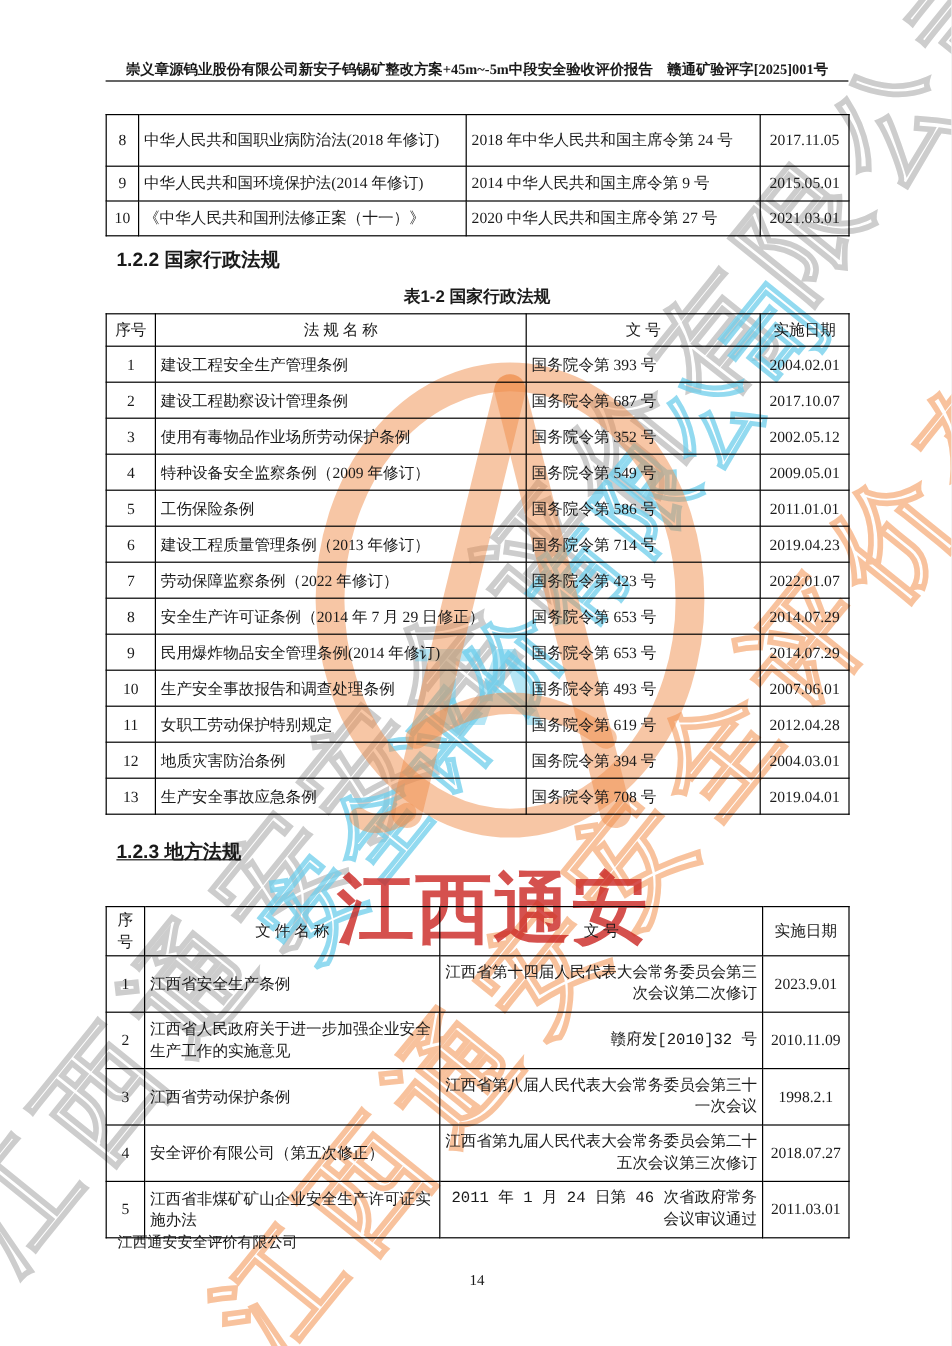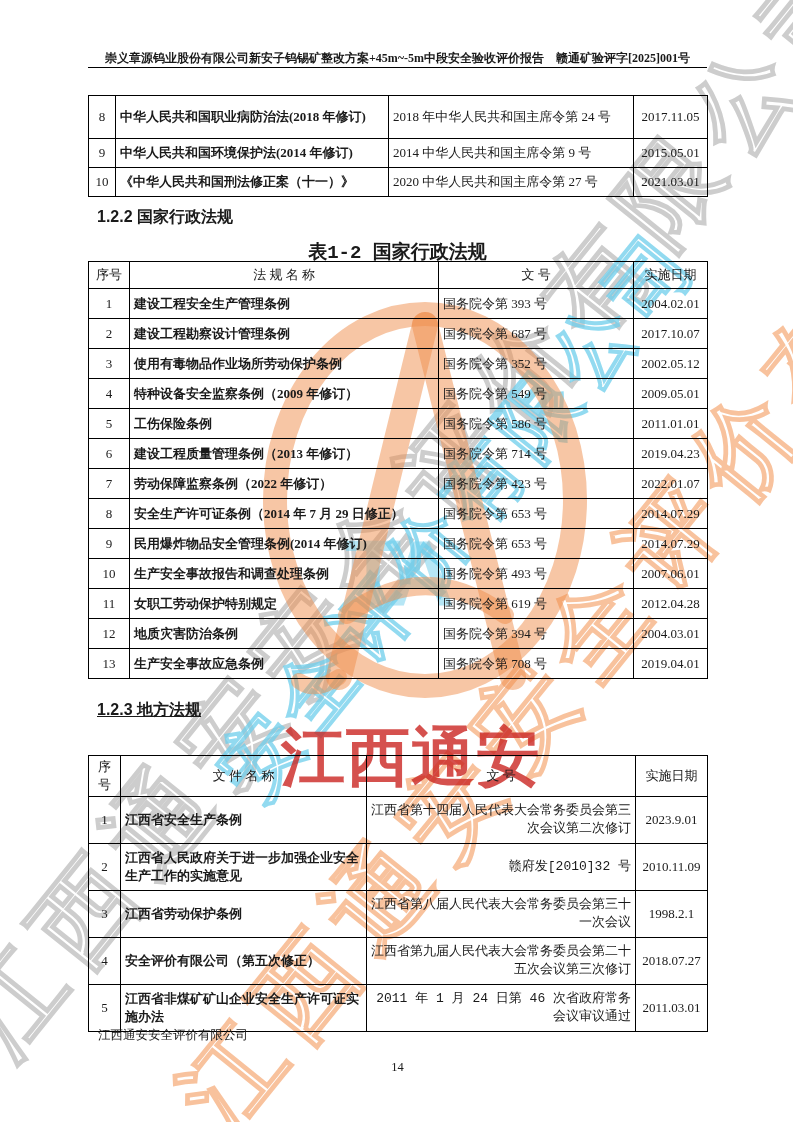--- a/index.html
+++ b/index.html
@@ -30,34 +30,34 @@
 
   .page-header{position:absolute;left:88px;top:50px;width:619px;text-align:center;
       font-size:12px;font-weight:bold;border-bottom:1.5px solid #000;padding-bottom:0;}
 
   table{border-collapse:collapse;table-layout:fixed;width:619px;
         font-size:13px;line-height:18px;}
   td,th{border:1px solid #000;padding:2px 4px;font-weight:normal;vertical-align:middle;
         overflow:hidden;}
   th{text-align:center;}
   td.col-no,td.col-date{text-align:center;}
-  td.col-name{text-align:left;font-weight:bold;}
+  td.col-name{text-align:left;}
   td.col-doc{}
   table.t3 td.col-doc{text-align:right;font-family:Liberation Mono, monospace;}
 
   .tbl-prev{position:absolute;left:88px;top:95px;}
   .tbl-prev tr{height:29px;} .tbl-prev tr.tall{height:43px;}
 
   .sec-heading{position:absolute;left:97px;font-size:16px;font-weight:bold;
       font-family:"Liberation Sans","DejaVu Sans",sans-serif;}
   .h122{top:207px;} .h123{top:700px;text-decoration:underline;}
 
   .tbl-caption{position:absolute;left:88px;width:619px;text-align:center;
-      font-size:19px;font-weight:bold;
-      font-family:Liberation Mono, monospace;}
+      font-size:14px;font-weight:bold;
+      font-family:Liberation Sans, sans-serif;}
   .cap2{top:239px;} .cap3{top:733px;}
 
   .tbl-2{position:absolute;left:88px;top:261px;}
   .tbl-2 tr{height:30px;} .tbl-2 tr.hdr{height:27px;}
 
   .tbl-3{position:absolute;left:88px;top:755px;}
   .tbl-3 tr{height:47px;} .tbl-3 tr.hdr{height:25px;}
 
   .page-footer{position:absolute;left:88px;top:1027px;width:619px;font-size:12.5px;}
   .footer-company{position:absolute;left:10px;top:0;}

